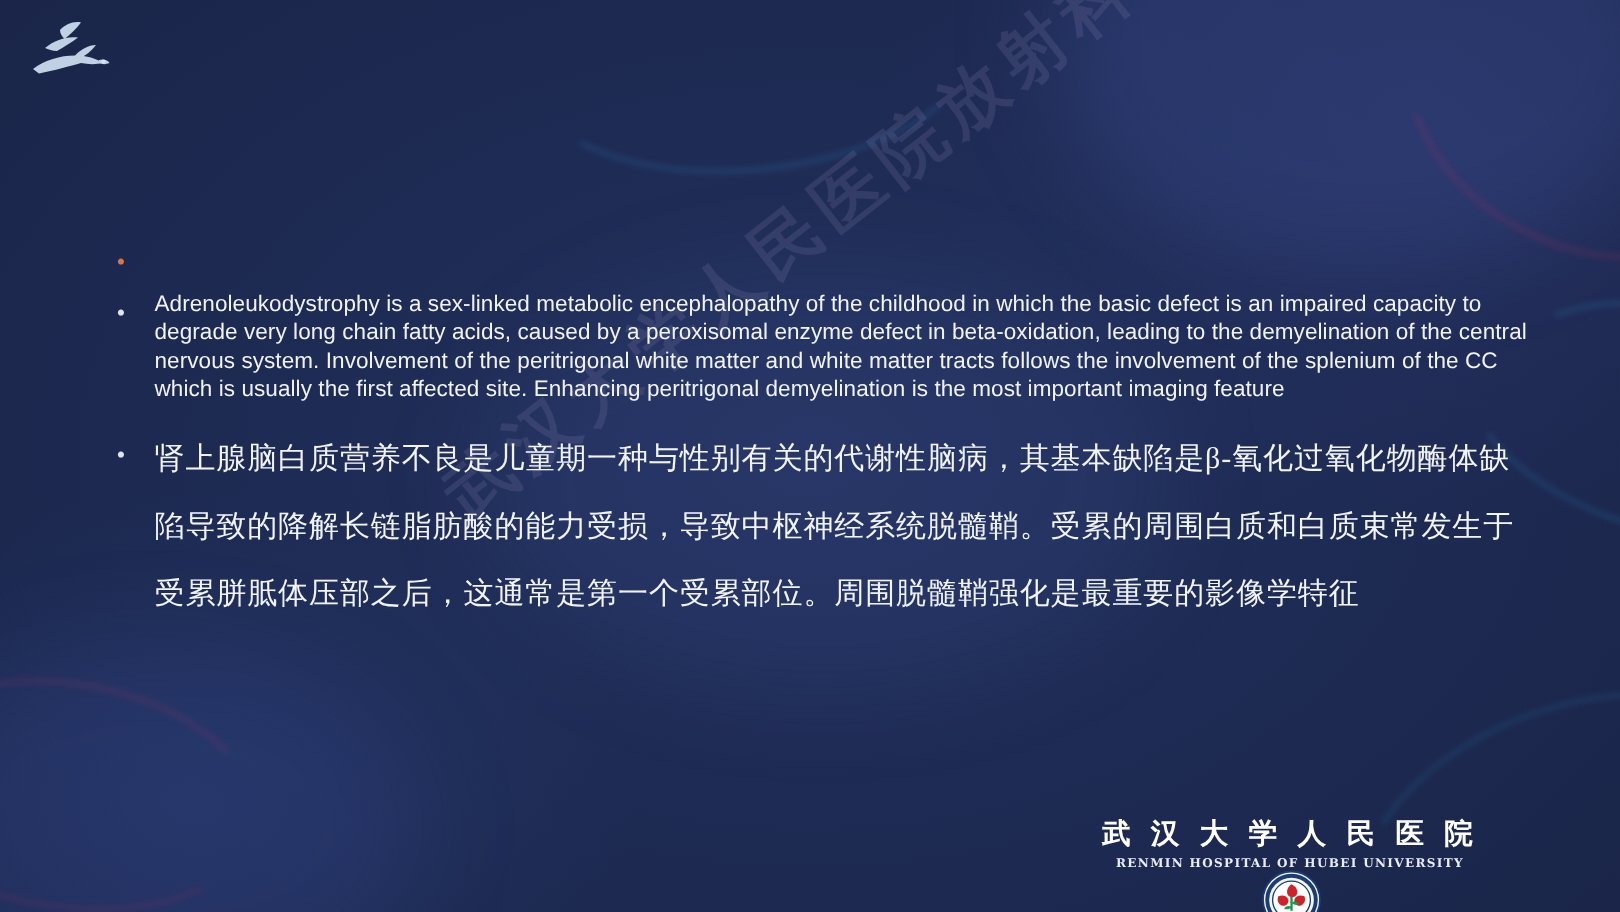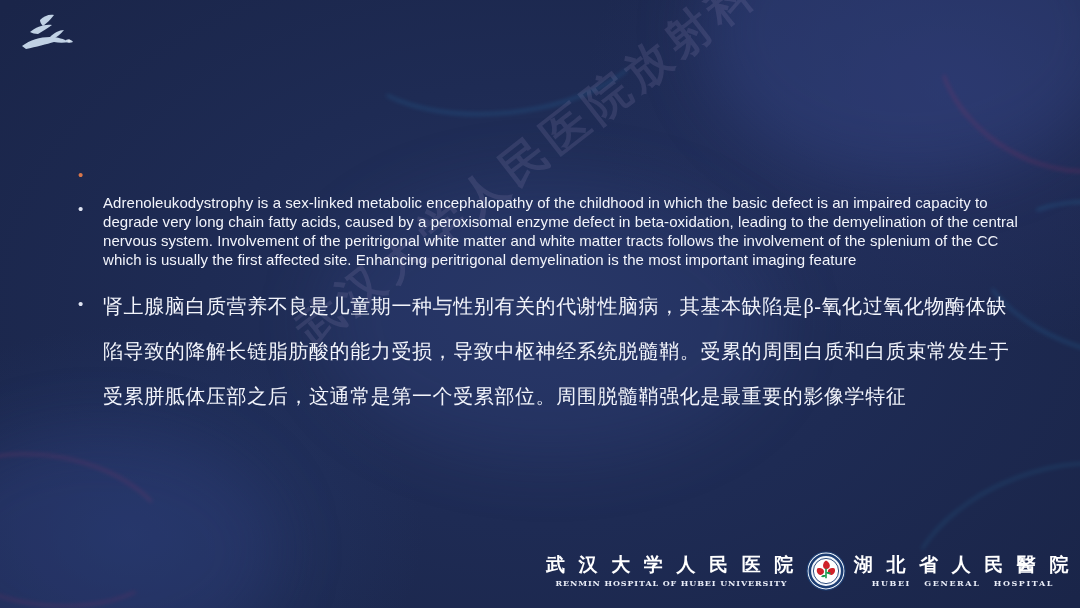--- a/index.html
+++ b/index.html
@@ -150,21 +150,22 @@
 
   
   .footer {
     position: absolute;
     left: 648px;
     top: 546px;
     width: 424px;
     height: 50px;
     display: flex;
     align-items: center;
-    justify-content: flex-end;
+    justify-content: flex-start;
+    flex-direction: column;
   }
   .logo-group {
     display: flex;
     flex-direction: column;
     align-items: center;
     justify-content: center;
   }
   .logo-cn {
     color: #ffffff;
     font-size: 19px;

